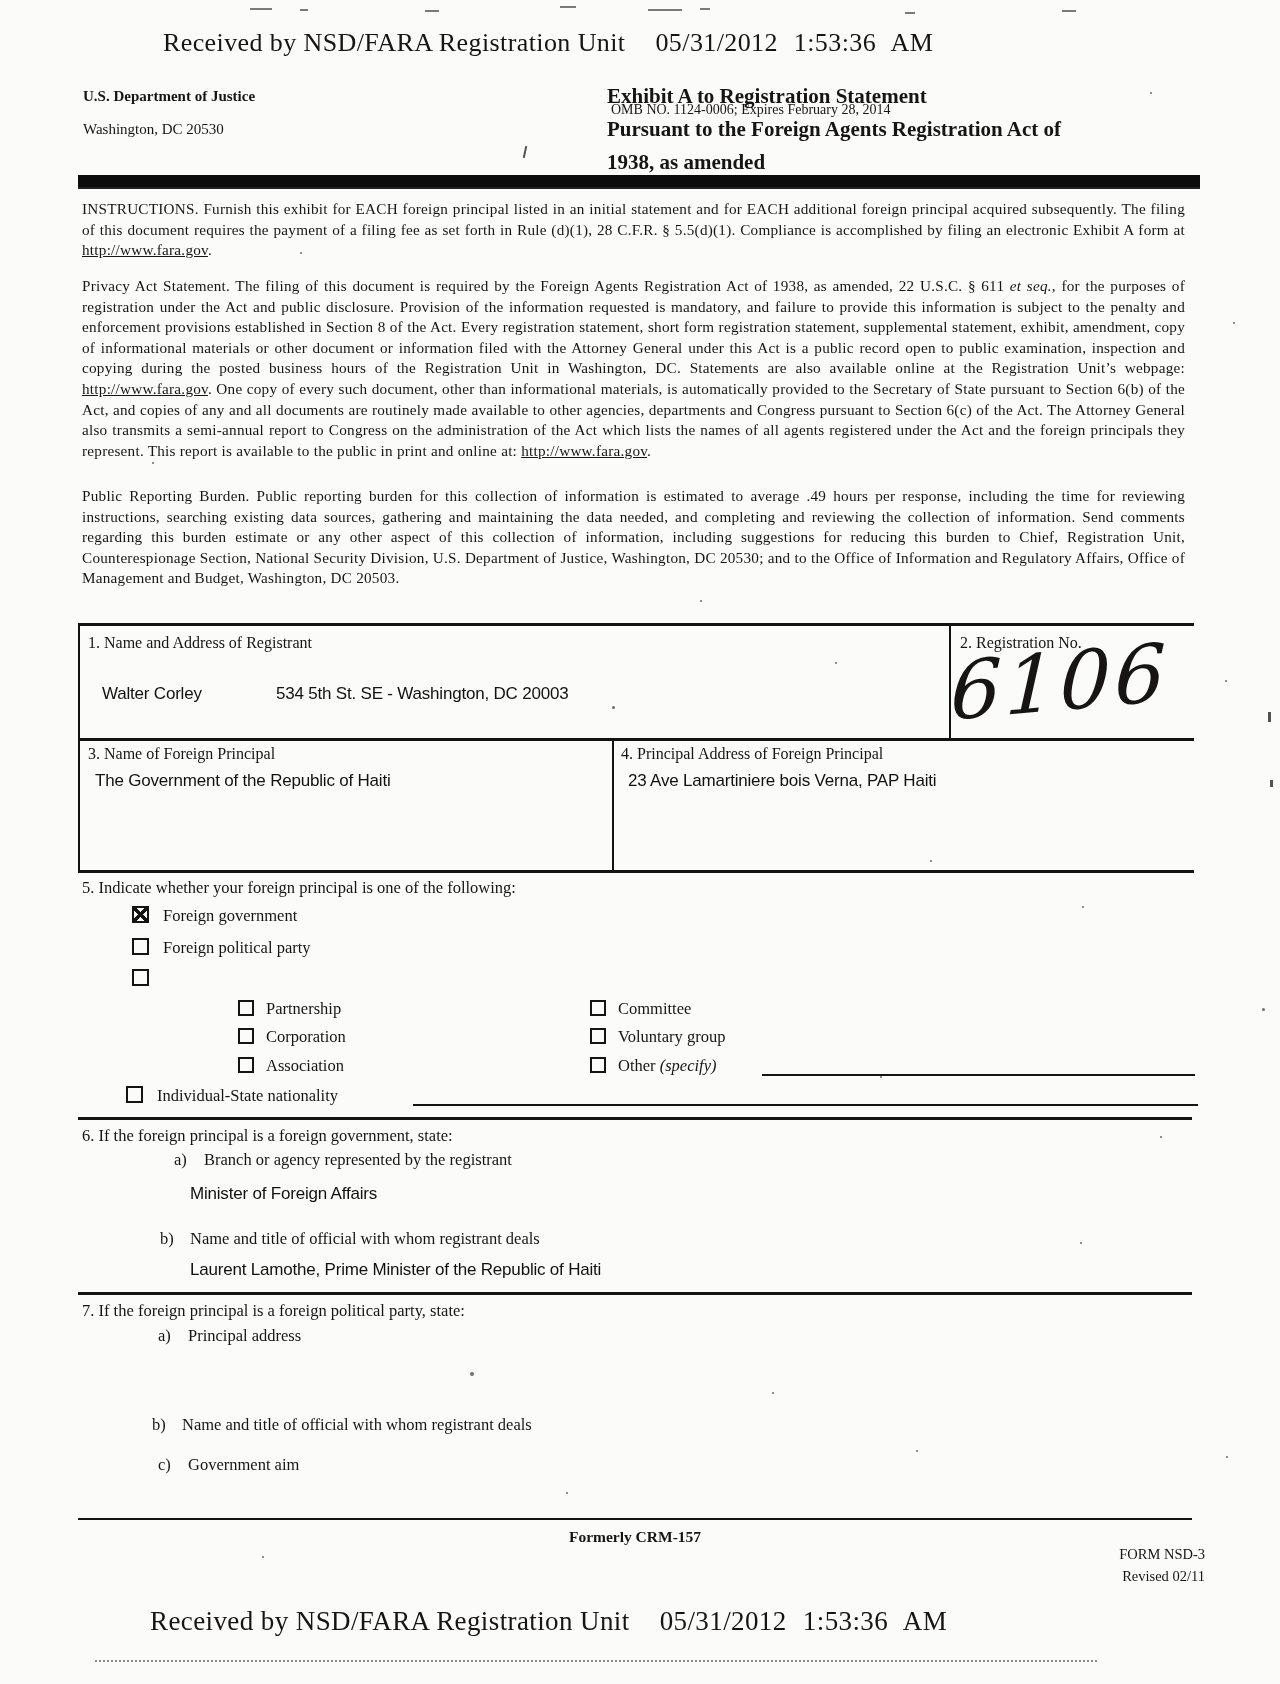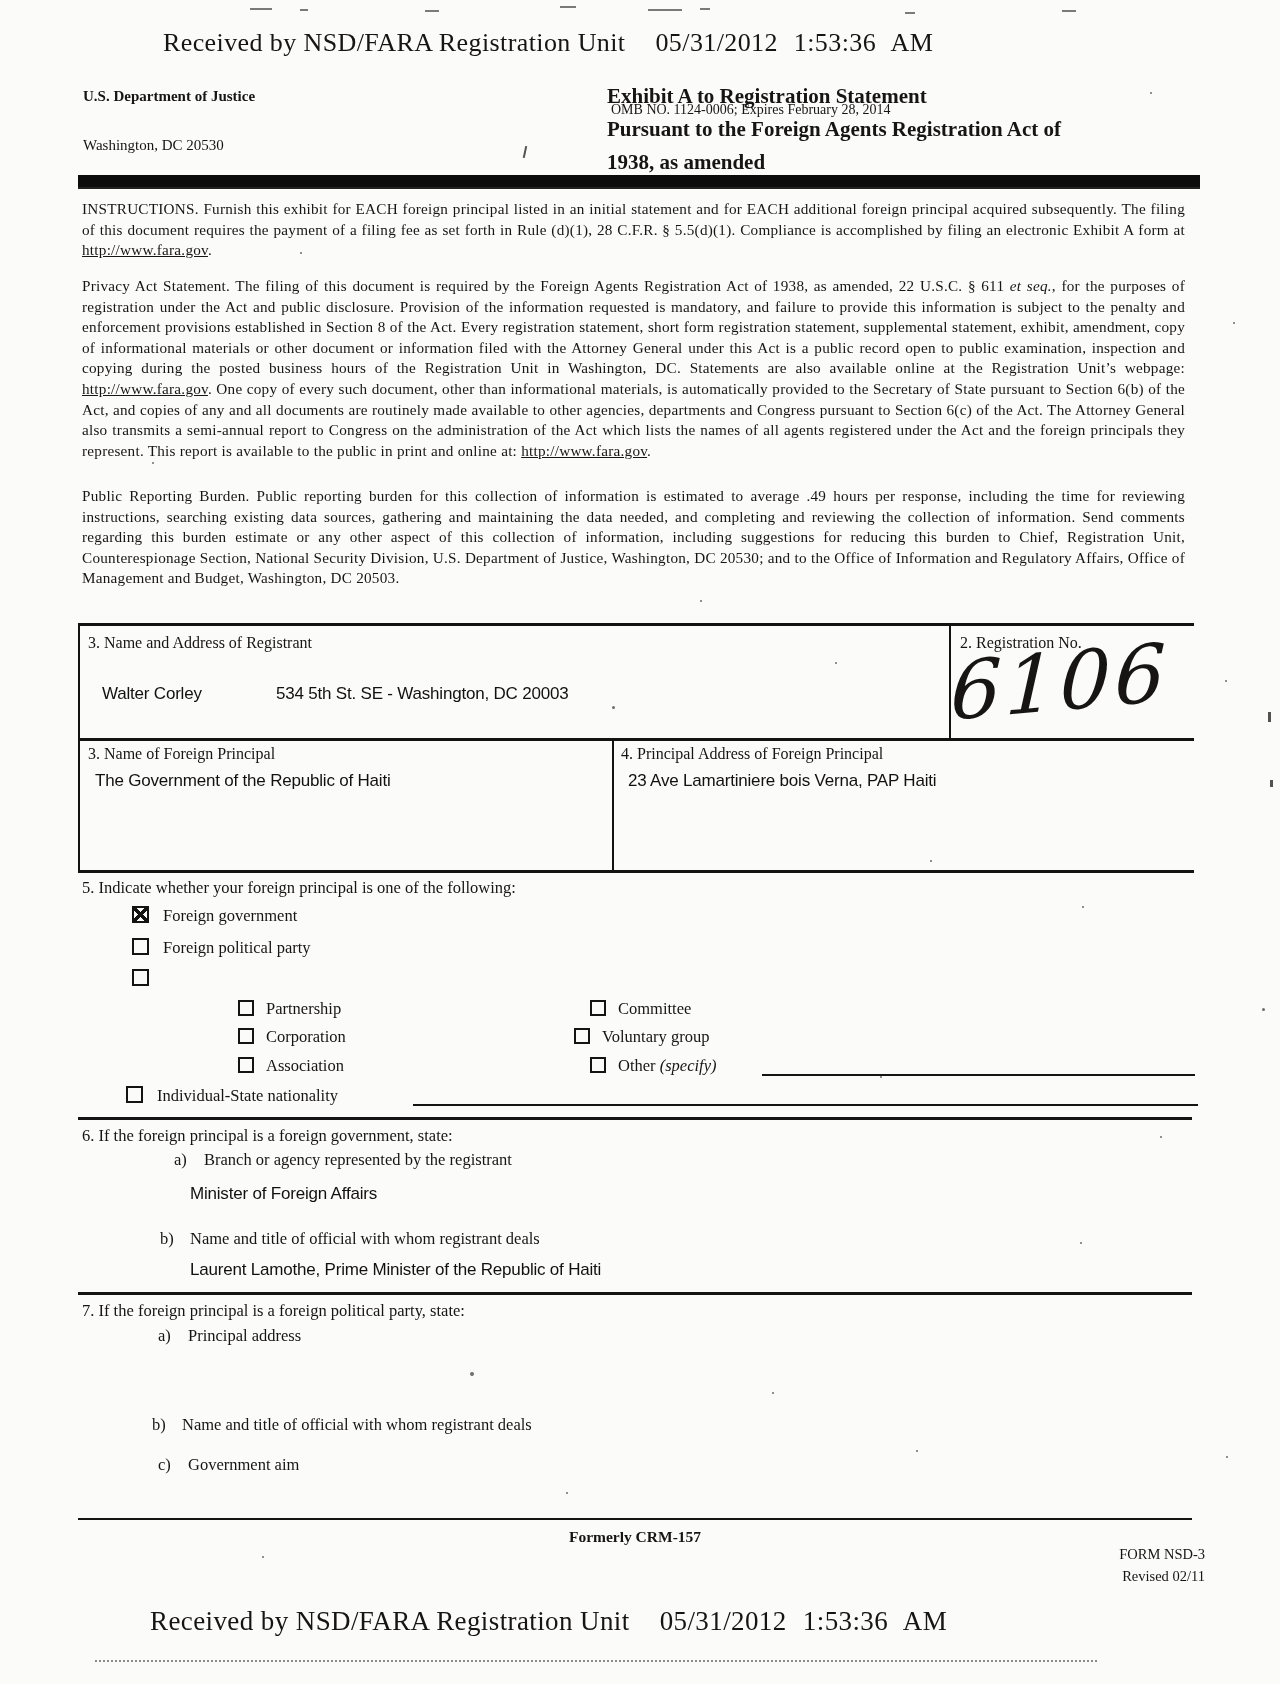--- a/index.html
+++ b/index.html
@@ -53,21 +53,21 @@
 </head>
 <body>
 
 <div class="abs stamp" style="left:163px;top:28px">
   <span>Received by NSD/FARA Registration Unit</span><span class="dt">05/31/2012  1:53:36 AM</span>
 </div>
 
 <div class="abs omb" style="left:611px;top:58px">OMB NO. 1124-0006; Expires February 28, 2014</div>
 
 <div class="abs dept bold" style="left:83px;top:88px">U.S. Department of Justice</div>
-<div class="abs dept" style="left:83px;top:137px">Washington, DC 20530</div>
+<div class="abs dept" style="left:83px;top:121px">Washington, DC 20530</div>
 
 <div class="abs titleline" style="left:607px;top:84px">Exhibit A to Registration Statement</div>
 <div class="abs titleline" style="left:607px;top:117px">Pursuant to the Foreign Agents Registration Act of</div>
 <div class="abs titleline" style="left:607px;top:150px">1938, as amended</div>
 
 <div class="abs blackbar"></div>
 
 <div class="abs para" style="top:199px">
   <span>INSTRUCTIONS.  Furnish this exhibit for EACH foreign principal listed in an initial statement and for EACH additional foreign principal acquired subsequently.  The filing of this document requires the payment of a filing fee as set forth in Rule (d)(1), 28 C.F.R. § 5.5(d)(1).  Compliance is accomplished by filing an electronic Exhibit A form at </span><span class="doclink">http://www.fara.gov</span><span>.</span>
 </div>
@@ -76,21 +76,21 @@
   <span>Privacy Act Statement.  The filing of this document is required by the Foreign Agents Registration Act of 1938, as amended, 22 U.S.C. § 611 </span><span class="it">et seq.</span><span>, for the purposes of registration under the Act and public disclosure.  Provision of the information requested is mandatory, and failure to provide this information is subject to the penalty and enforcement provisions established in Section 8 of the Act.  Every registration statement, short form registration statement, supplemental statement, exhibit, amendment, copy of informational materials or other document or information filed with the Attorney General under this Act is a public record open to public examination, inspection and copying during the posted business hours of the Registration Unit in Washington, DC.  Statements are also available online at the Registration Unit’s webpage: </span><span class="doclink">http://www.fara.gov</span><span>.  One copy of every such document, other than informational materials, is automatically provided to the Secretary of State pursuant to Section 6(b) of the Act, and copies of any and all documents are routinely made available to other agencies, departments and Congress pursuant to Section 6(c) of the Act.  The Attorney General also transmits a semi-annual report to Congress on the administration of the Act which lists the names of all agents registered under the Act and the foreign principals they represent.  This report is available to the public in print and online at: </span><span class="doclink">http://www.fara.gov</span><span>.</span>
 </div>
 
 <div class="abs para" style="top:486px">Public Reporting Burden.  Public reporting burden for this collection of information is estimated to average .49 hours per response, including the time for reviewing instructions, searching existing data sources, gathering and maintaining the data needed, and completing and reviewing the collection of information.  Send comments regarding this burden estimate or any other aspect of this collection of information, including suggestions for reducing this burden to Chief, Registration Unit, Counterespionage Section, National Security Division, U.S. Department of Justice, Washington, DC 20530; and to the Office of Information and Regulatory Affairs, Office of Management and Budget, Washington, DC 20503.</div>
 
 <div class="abs tbl">
   <div class="abs rowsep"></div>
   <div class="abs vline" style="left:869px;top:0;height:112px"></div>
   <div class="abs vline" style="left:532px;top:112px;height:132px"></div>
 
-  <div class="abs flabel" style="left:8px;top:8px">3.  Name and Address of Registrant</div>
+  <div class="abs flabel" style="left:8px;top:8px">1.  Name and Address of Registrant</div>
   <div class="abs ans" style="left:22px;top:58px">Walter Corley</div>
   <div class="abs ans" style="left:196px;top:58px">534 5th St. SE - Washington, DC 20003</div>
 
   <div class="abs flabel" style="left:880px;top:8px">2.  Registration No.</div>
   <div class="abs handwriting" style="left:872px;top:26px">6106</div>
 
   <div class="abs flabel" style="left:8px;top:119px">3.  Name of Foreign Principal</div>
   <div class="abs ans" style="left:15px;top:145px">The Government of the Republic of Haiti</div>
 
   <div class="abs flabel" style="left:541px;top:119px">4.  Principal Address of Foreign Principal</div>
@@ -111,21 +111,21 @@
 
 <div class="abs cbrow" style="left:238px;top:999px">
   <span class="cb sm" data-checked="false"></span><span>Partnership</span>
 </div>
 <div class="abs cbrow" style="left:590px;top:999px">
   <span class="cb sm" data-checked="false"></span><span>Committee</span>
 </div>
 <div class="abs cbrow" style="left:238px;top:1027px">
   <span class="cb sm" data-checked="false"></span><span>Corporation</span>
 </div>
-<div class="abs cbrow" style="left:574px;top:1027px">
+<div class="abs cbrow" style="left:590px;top:1027px">
   <span class="cb sm" data-checked="false"></span><span>Voluntary group</span>
 </div>
 <div class="abs cbrow" style="left:238px;top:1056px">
   <span class="cb sm" data-checked="false"></span><span>Association</span>
 </div>
 <div class="abs cbrow" style="left:590px;top:1056px">
   <span class="cb sm" data-checked="false"></span><span>Other </span> <span class="it">(specify)</span>
 </div>
 <div class="abs blank" style="left:762px;top:1074px;width:433px"></div>
 

